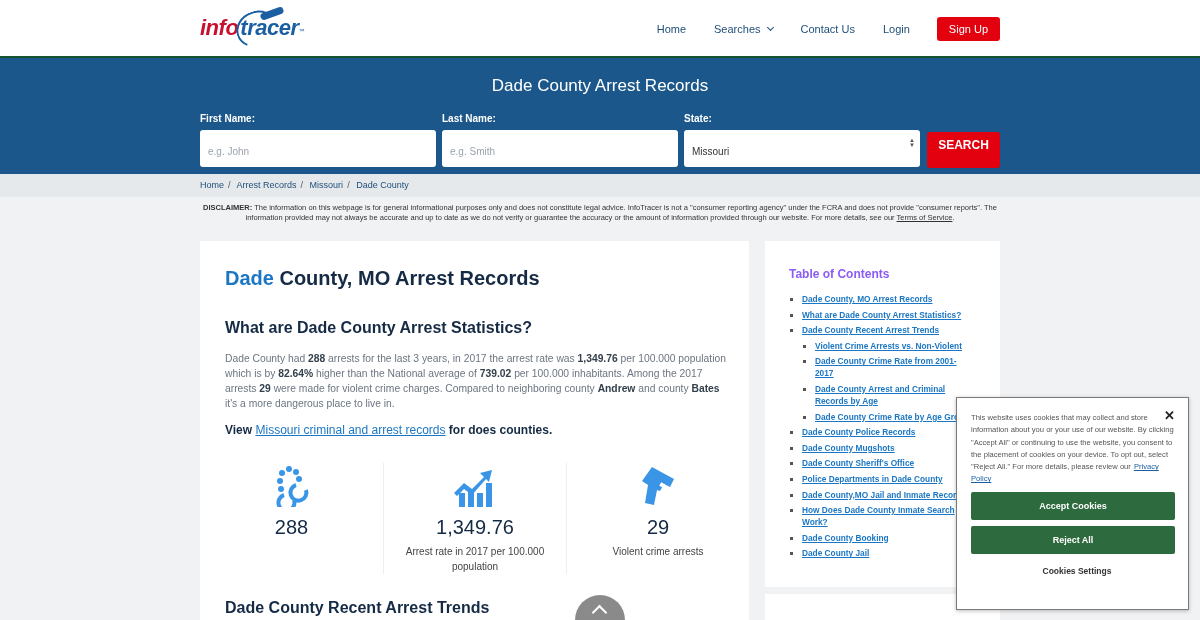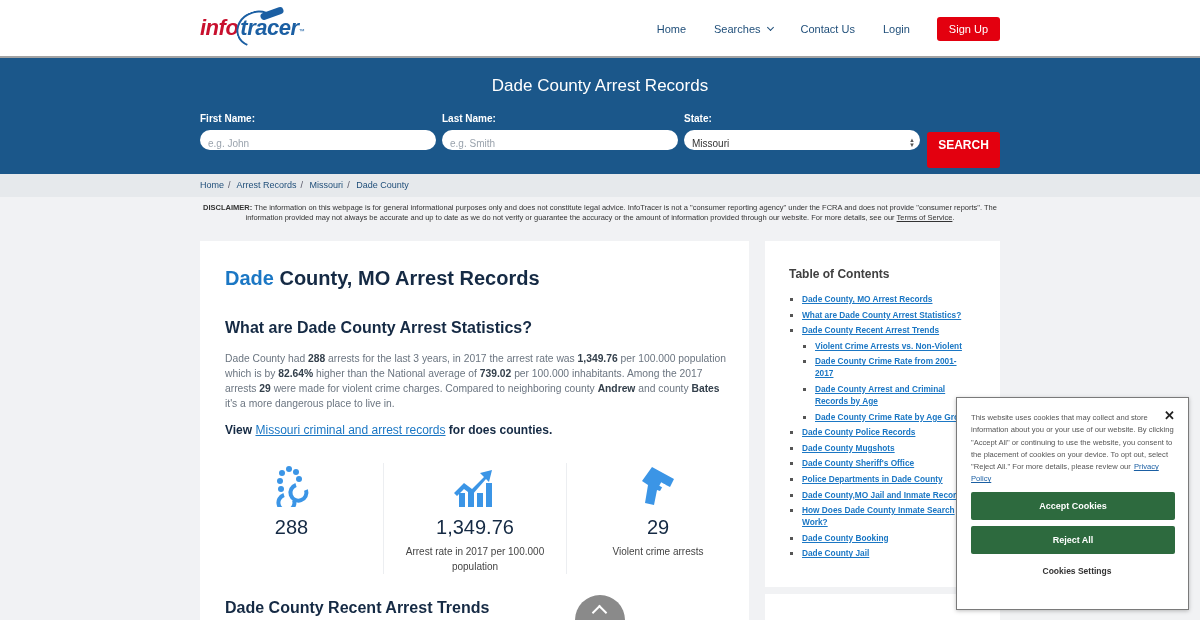--- a/index.html
+++ b/index.html
@@ -1,38 +1,38 @@
 <!DOCTYPE html>
 <html><head>
 <meta charset="utf-8">
 <style>
   * { box-sizing: border-box; margin: 0; padding: 0; }
   html, body { width: 1200px; height: 620px; overflow: hidden; }
   body { font-family: "Liberation Sans", sans-serif; background: #f1f2f4; color: #2c3e50; position: relative; }
 
   
-  .topbar { height: 58px; background: #fff; border-bottom: 2px solid #a3a3a3; position: relative; }
+  .topbar { height: 58px; background: #fff; border-bottom: 2px solid #14532d; position: relative; }
   .logo { position: absolute; left: 200px; top: 8px; height: 40px; display: flex; align-items: center; }
   .logo .info { font-style: italic; font-weight: 700; color: #c8102e; font-size: 22px; letter-spacing: -0.5px; }
   .logo .tracer { font-style: italic; font-weight: 700; color: #1b5fa3; font-size: 22px; letter-spacing: -0.5px; margin-left: 2px; }
   .logo .tm { font-size: 6px; color: #1b5fa3; vertical-align: top; margin-top: 6px; }
   .logo .glass { position: absolute; left: 36px; top: 3px; width: 42px; height: 36px; border: 2px solid #1b5fa3; border-radius: 50%; border-right-color: transparent; border-bottom-color: transparent; transform: rotate(-20deg); }
   .logo .handle { position: absolute; left: 60px; top: 2px; width: 24px; height: 7px; background: #1b5fa3; border-radius: 4px; transform: rotate(-20deg); }
   .nav { position: absolute; right: 200px; top: 17px; display: flex; align-items: center; }
   .nav a { color: #1f4e79; font-size: 11px; text-decoration: none; margin-left: 28px; display: flex; align-items: center; }
   .nav .chev { display: inline-block; width: 5px; height: 5px; border-right: 1.5px solid #1f4e79; border-bottom: 1.5px solid #1f4e79; transform: rotate(45deg); margin-left: 7px; margin-top: -3px; }
   .nav .signup { background: #e3000f; color: #fff; border-radius: 3px; padding: 0 12px; height: 24px; line-height: 24px; margin-left: 27px; }
 
   
   .hero { background: #1b578a; height: 116px; position: relative; }
   .hero h1 { text-align: center; color: #fff; font-size: 17px; font-weight: 400; padding-top: 18px; }
   .search-row { position: absolute; left: 200px; top: 55px; width: 800px; }
   .field { position: absolute; top: 0; }
   .field label { display: block; color: #fff; font-size: 10px; font-weight: 700; margin-bottom: 6px; }
-  .field .box { height: 20px; background: #fff; border-radius: 12px; font-size: 10px; color: #9aa3ad; padding: 0 8px; line-height: 27px; position: relative; }
+  .field .box { height: 37px; background: #fff; border-radius: 3px; font-size: 10px; color: #9aa3ad; padding: 8px 8px; line-height: 27px; position: relative; }
   .field .box.sel { color: #333; }
   .spin { position: absolute; right: 5px; top: 8px; font-size: 6px; color: #555; line-height: 5px; }
   .btn-search { position: absolute; left: 727px; top: 19px; width: 73px; height: 36px; background: #e3000f; color: #fff; border-radius: 3px; font-size: 12px; font-weight: 700; text-align: center; line-height: 27px; }
 
   
   .crumbs { background: #e6e9ec; height: 23px; padding-left: 200px; font-size: 9px; line-height: 23px; color: #1f4e79; }
   .crumbs span { margin-right: 4px; }
   .crumbs .sep { color: #556; margin-right: 4px; }
 
   
@@ -54,21 +54,21 @@
   .stat + .stat { border-left: 1px solid #eceef1; }
   .stat .ico { height: 44px; display: flex; justify-content: center; align-items: flex-end; }
   .stat .num { font-size: 20px; color: #152a44; margin-top: 9px; }
   .stat .lbl { font-size: 10px; color: #444; line-height: 15px; margin: 5px auto 0; width: 150px; }
   .trends { position: absolute; left: 25px; top: 358px; font-size: 16px; font-weight: 700; color: #152a44; }
   .totop { position: absolute; left: 575px; top: 595px; width: 50px; height: 50px; border-radius: 50%; background: #8a8a8a; }
   .totop::after { content: ""; position: absolute; left: 19px; top: 12px; width: 9px; height: 9px; border-left: 2px solid #fff; border-top: 2px solid #fff; transform: rotate(45deg); }
 
   
   .toc { position: absolute; left: 765px; top: 241px; width: 235px; height: 346px; background: #fff; overflow: hidden; }
-  .toc h4 { position: absolute; left: 24px; top: 26px; font-size: 12px; color: #404040; }
+  .toc h4 { position: absolute; left: 24px; top: 26px; font-size: 12px; color: #8b5cf6; }
   .toc ul { position: absolute; left: 24px; top: 52px; list-style: none; width: 220px; }
   .toc li { font-size: 8.3px; line-height: 12px; margin-bottom: 3.6px; position: relative; padding-left: 13px; white-space: normal; }
   .toc li::before { content: ""; position: absolute; left: 1px; top: 5px; width: 3px; height: 3px; background: #555; }
   .toc li.sub { margin-left: 13px; }
   .toc li a { color: #1b77c4; text-decoration: underline; font-weight: 700; }
   .toc li.nowrap { white-space: nowrap; }
   .toc2 { position: absolute; left: 765px; top: 594px; width: 235px; height: 40px; background: #fff; }
 
   
   .cookie { position: absolute; left: 956px; top: 397px; width: 233px; height: 213px; background: #fff; border: 1px solid #7a7a7a; box-shadow: 0 1px 4px rgba(0,0,0,0.25); }

